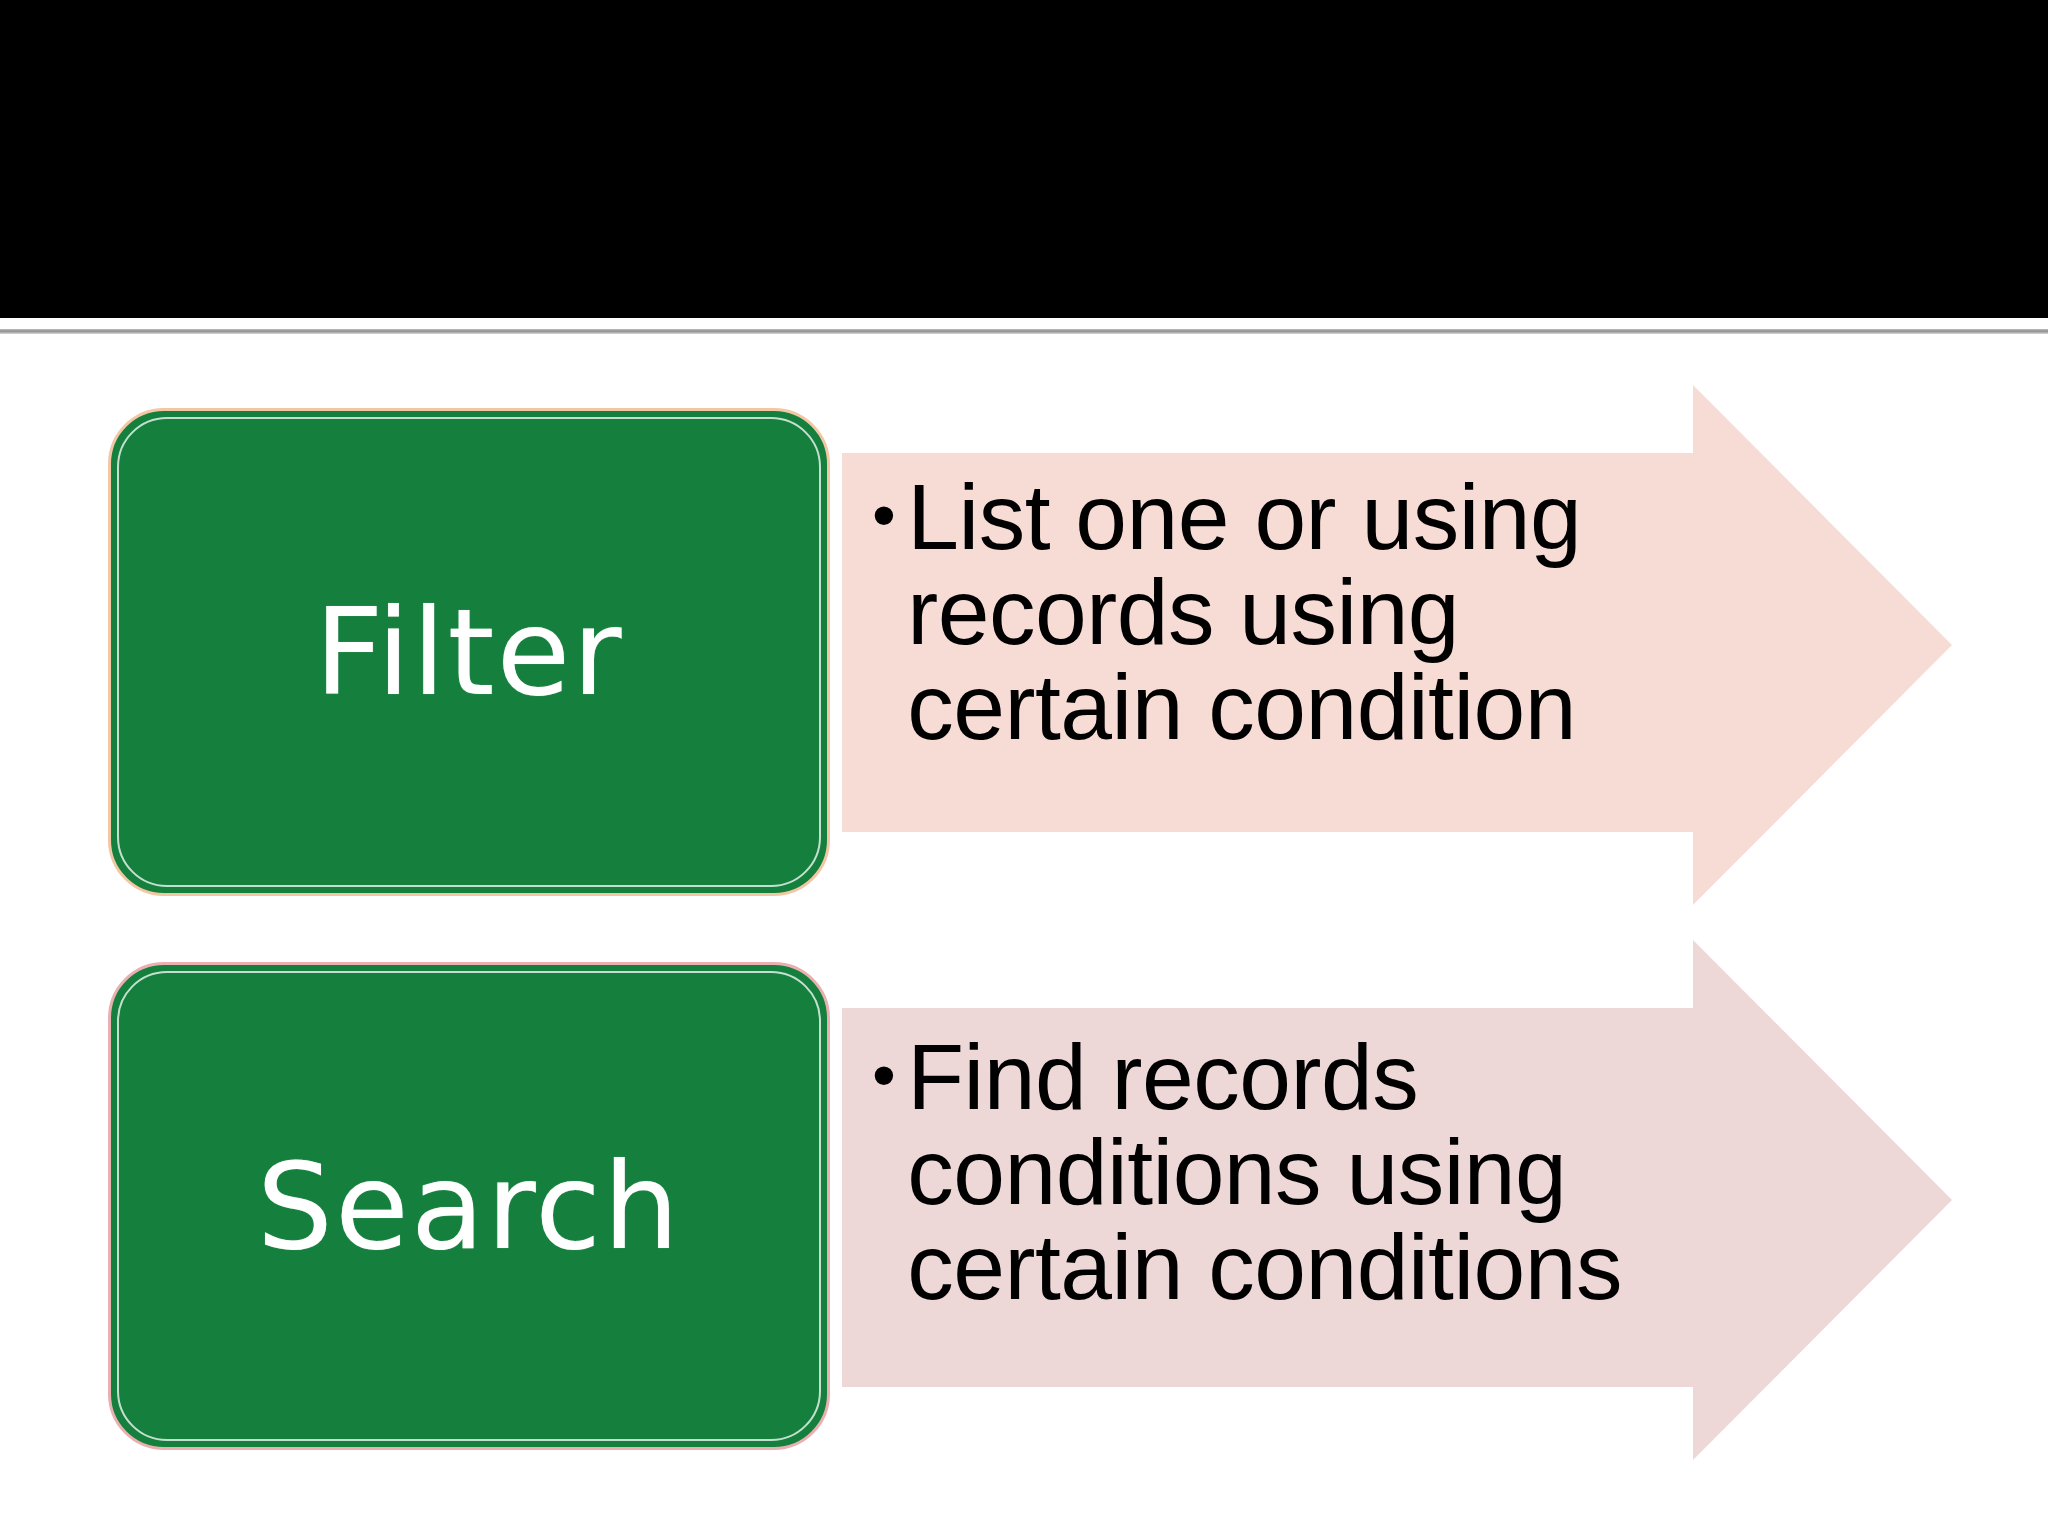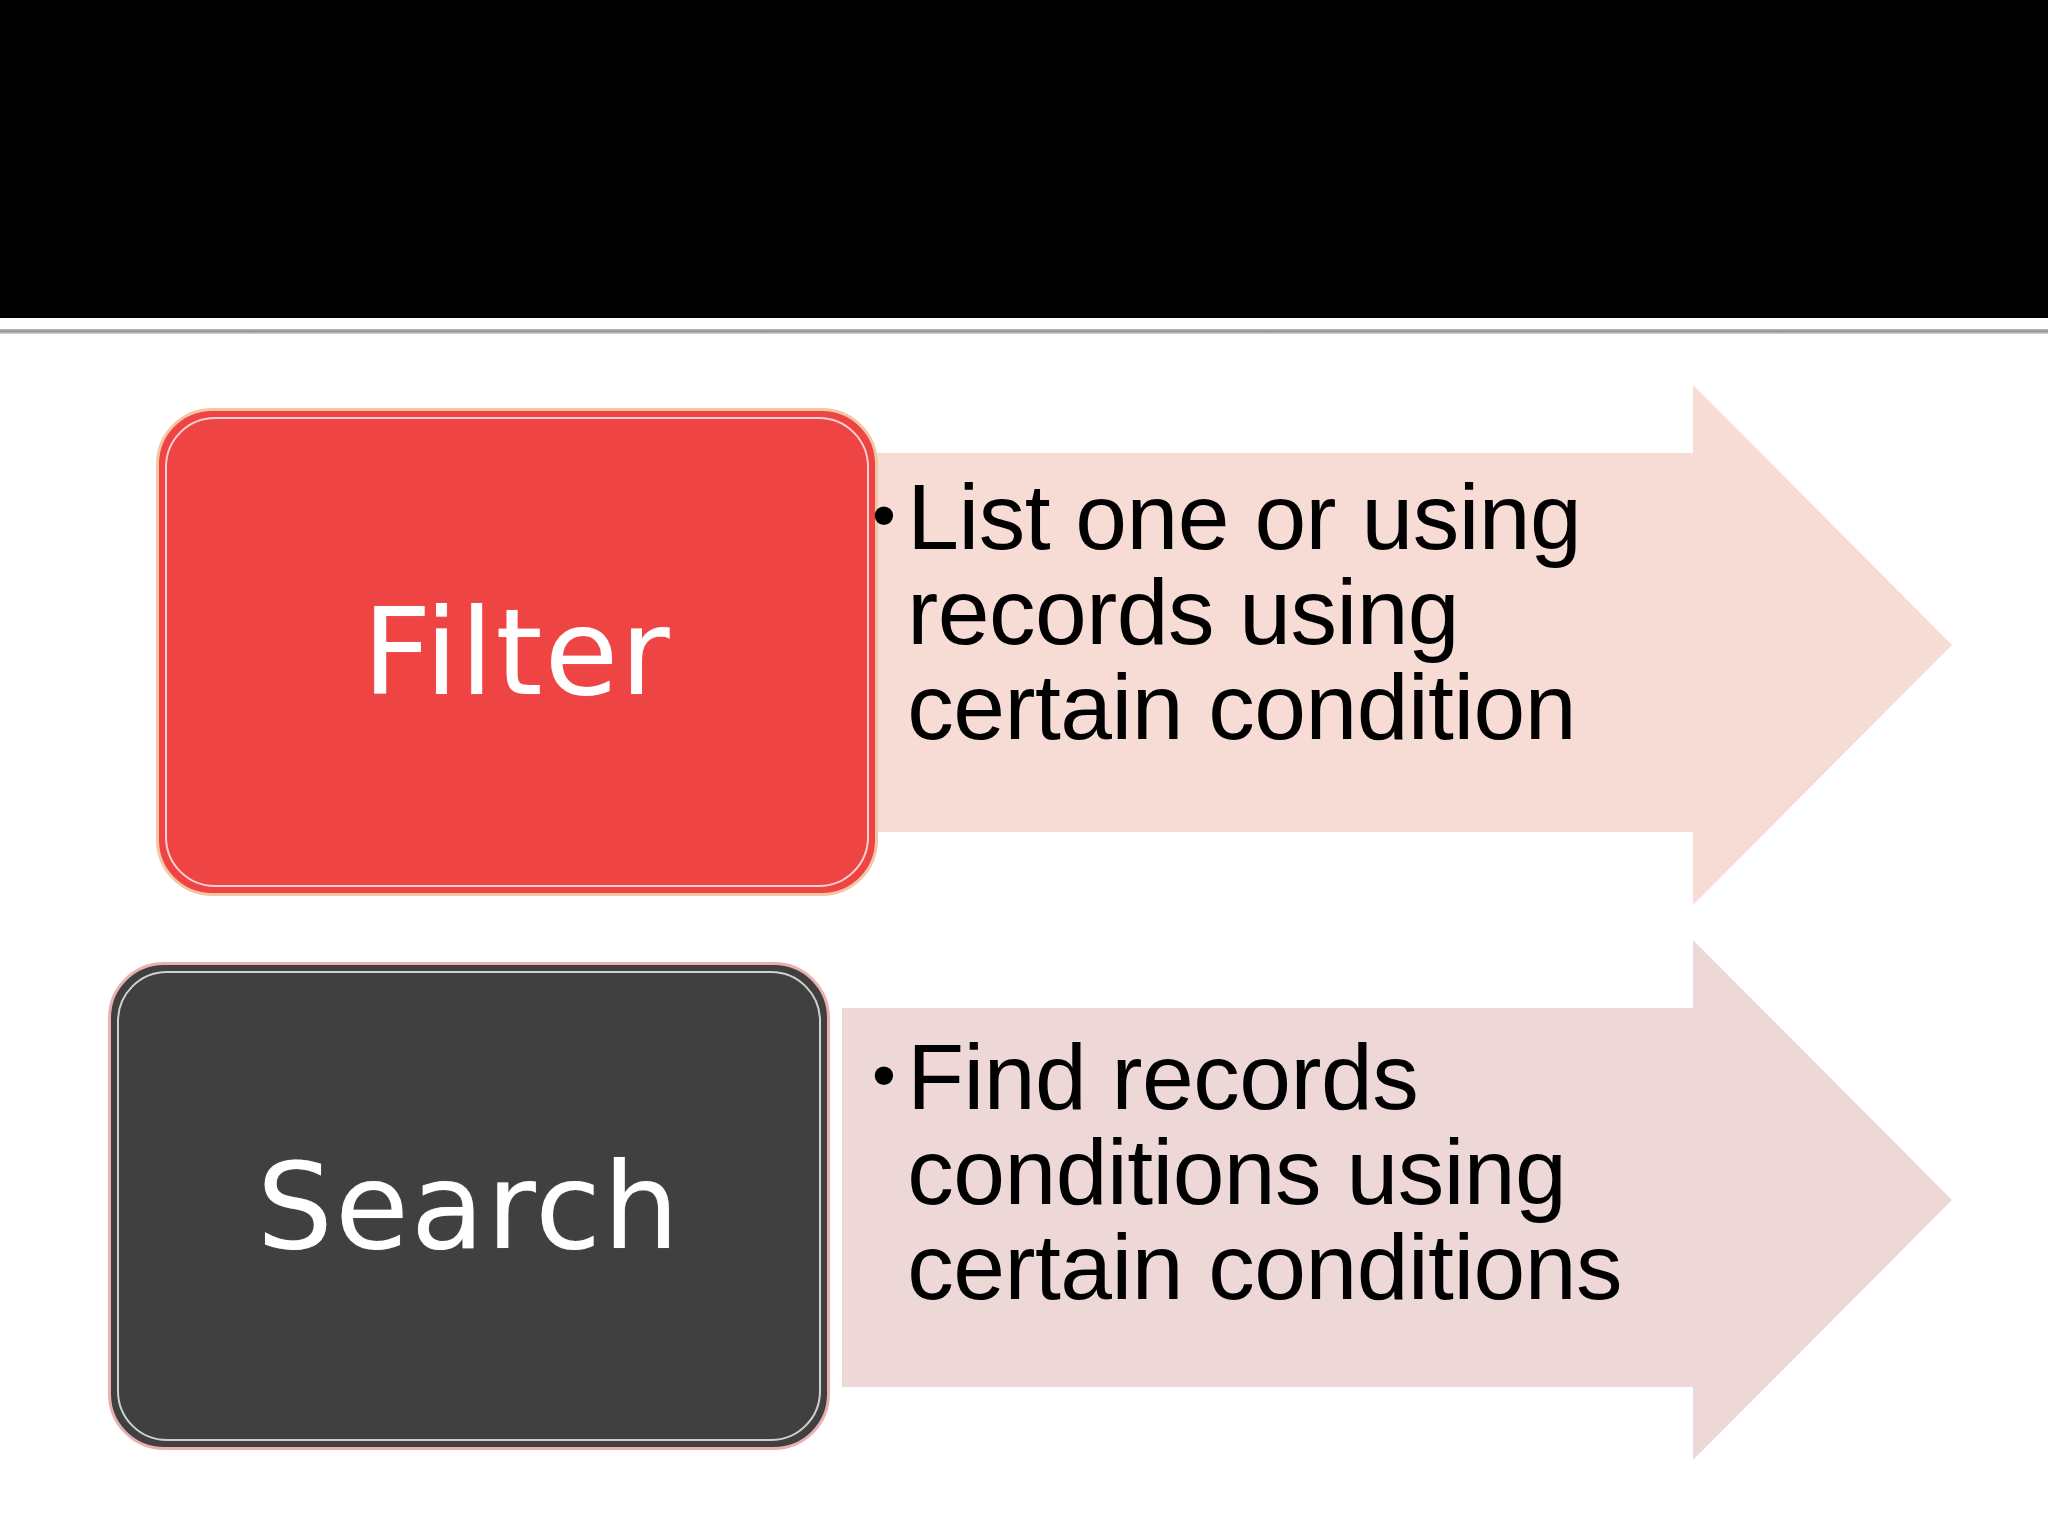--- a/index.html
+++ b/index.html
@@ -126,26 +126,26 @@
 <div class="slide">
 
   <div class="top-banner" style="background: rgb(0, 0, 0);"></div>
   <div class="banner-divider"></div>
 
   <svg class="arrow-layer" viewBox="0 0 2048 1536" width="2048" height="1536">
     <polygon id="arrow-shape-1" points="842,453 1693,453 1693,385 1952,645 1693,905 1693,832 842,832" fill="#F7DCD5"></polygon>
     <polygon id="arrow-shape-2" points="842,1008 1693,1008 1693,940 1952,1200 1693,1460 1693,1387 842,1387" fill="#EDD7D7"></polygon>
   </svg>
 
-  <div class="label-box" id="box-filter" style="background: #ef4444; border-color: rgb(243, 198, 164); margin-left: 48px;">
+  <div class="label-box" id="box-filter" style="background: #15803d; border-color: rgb(243, 198, 164);">
     <span class="inner-outline"></span>
     <span class="label-text">Filter</span>
   </div>
 
-  <div class="label-box" id="box-search" style="background: #404040; border-color: rgb(233, 175, 177);">
+  <div class="label-box" id="box-search" style="background: #15803d; border-color: rgb(233, 175, 177);">
     <span class="inner-outline"></span>
     <span class="label-text">Search</span>
   </div>
 
   <div class="arrow-text" id="arrow-text-1">
     <span class="bullet">•</span>
     <span class="body">List one or using records using certain condition</span>
   </div>
 
   <div class="arrow-text" id="arrow-text-2">

